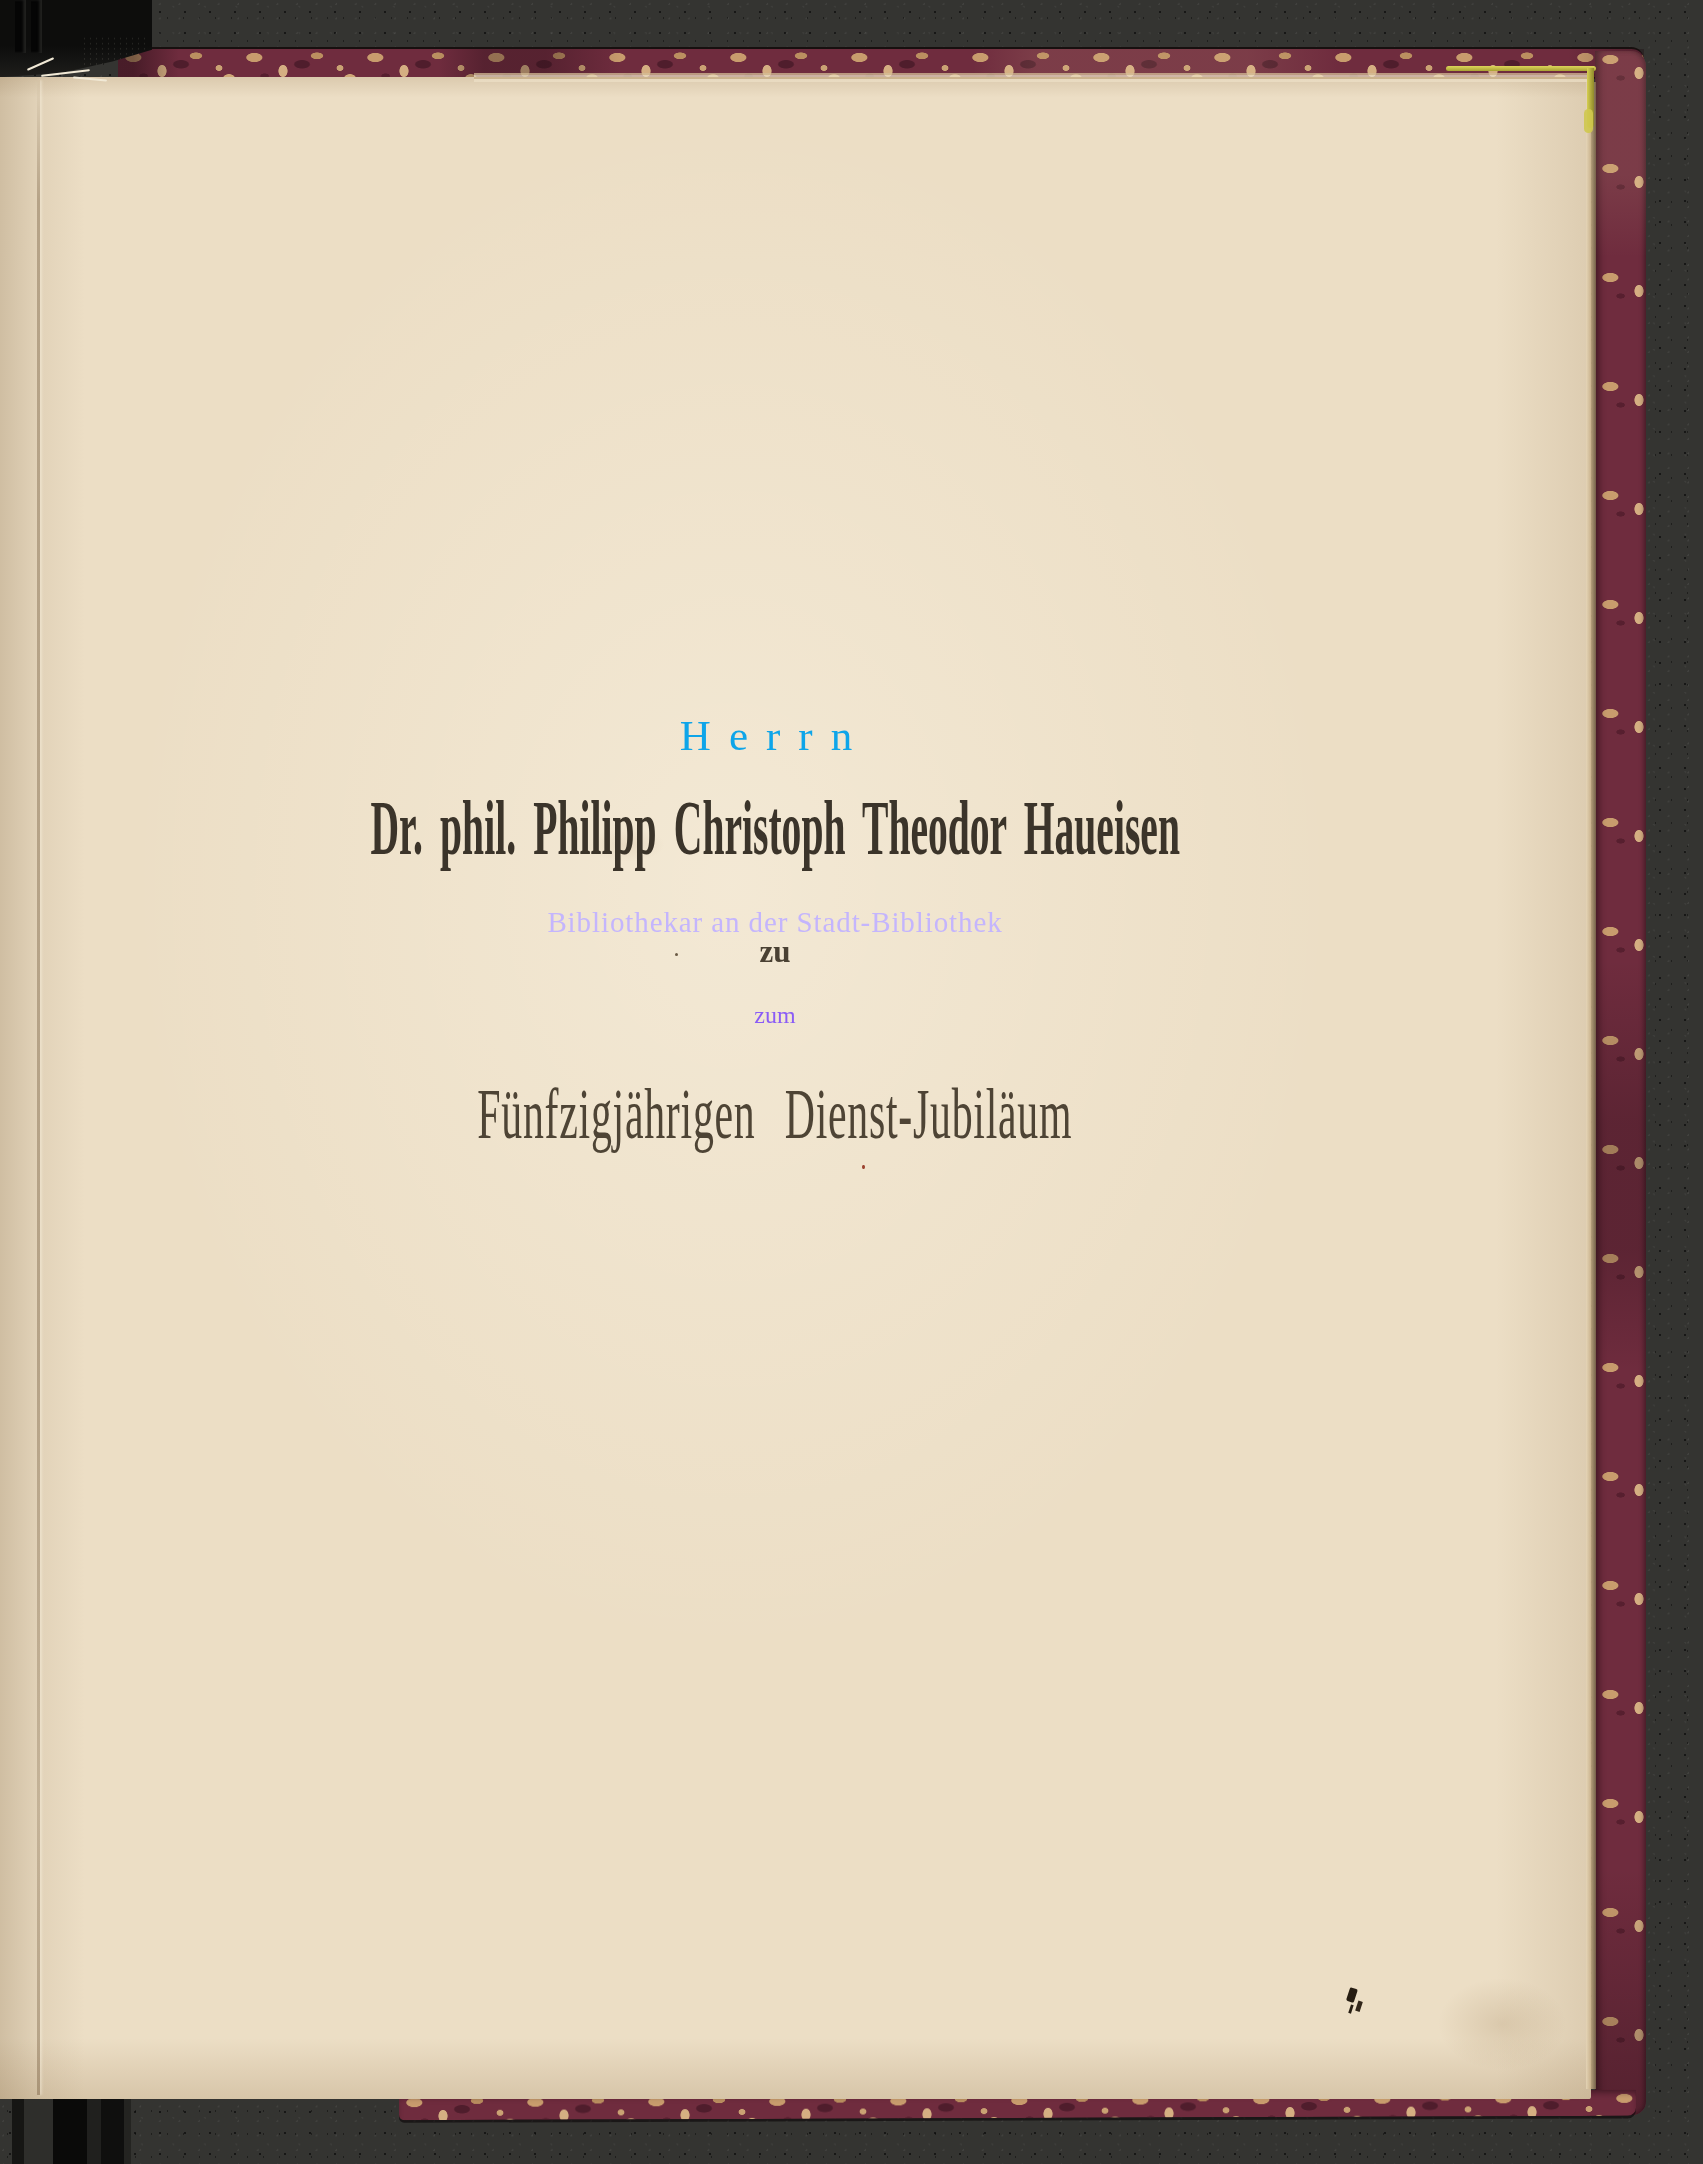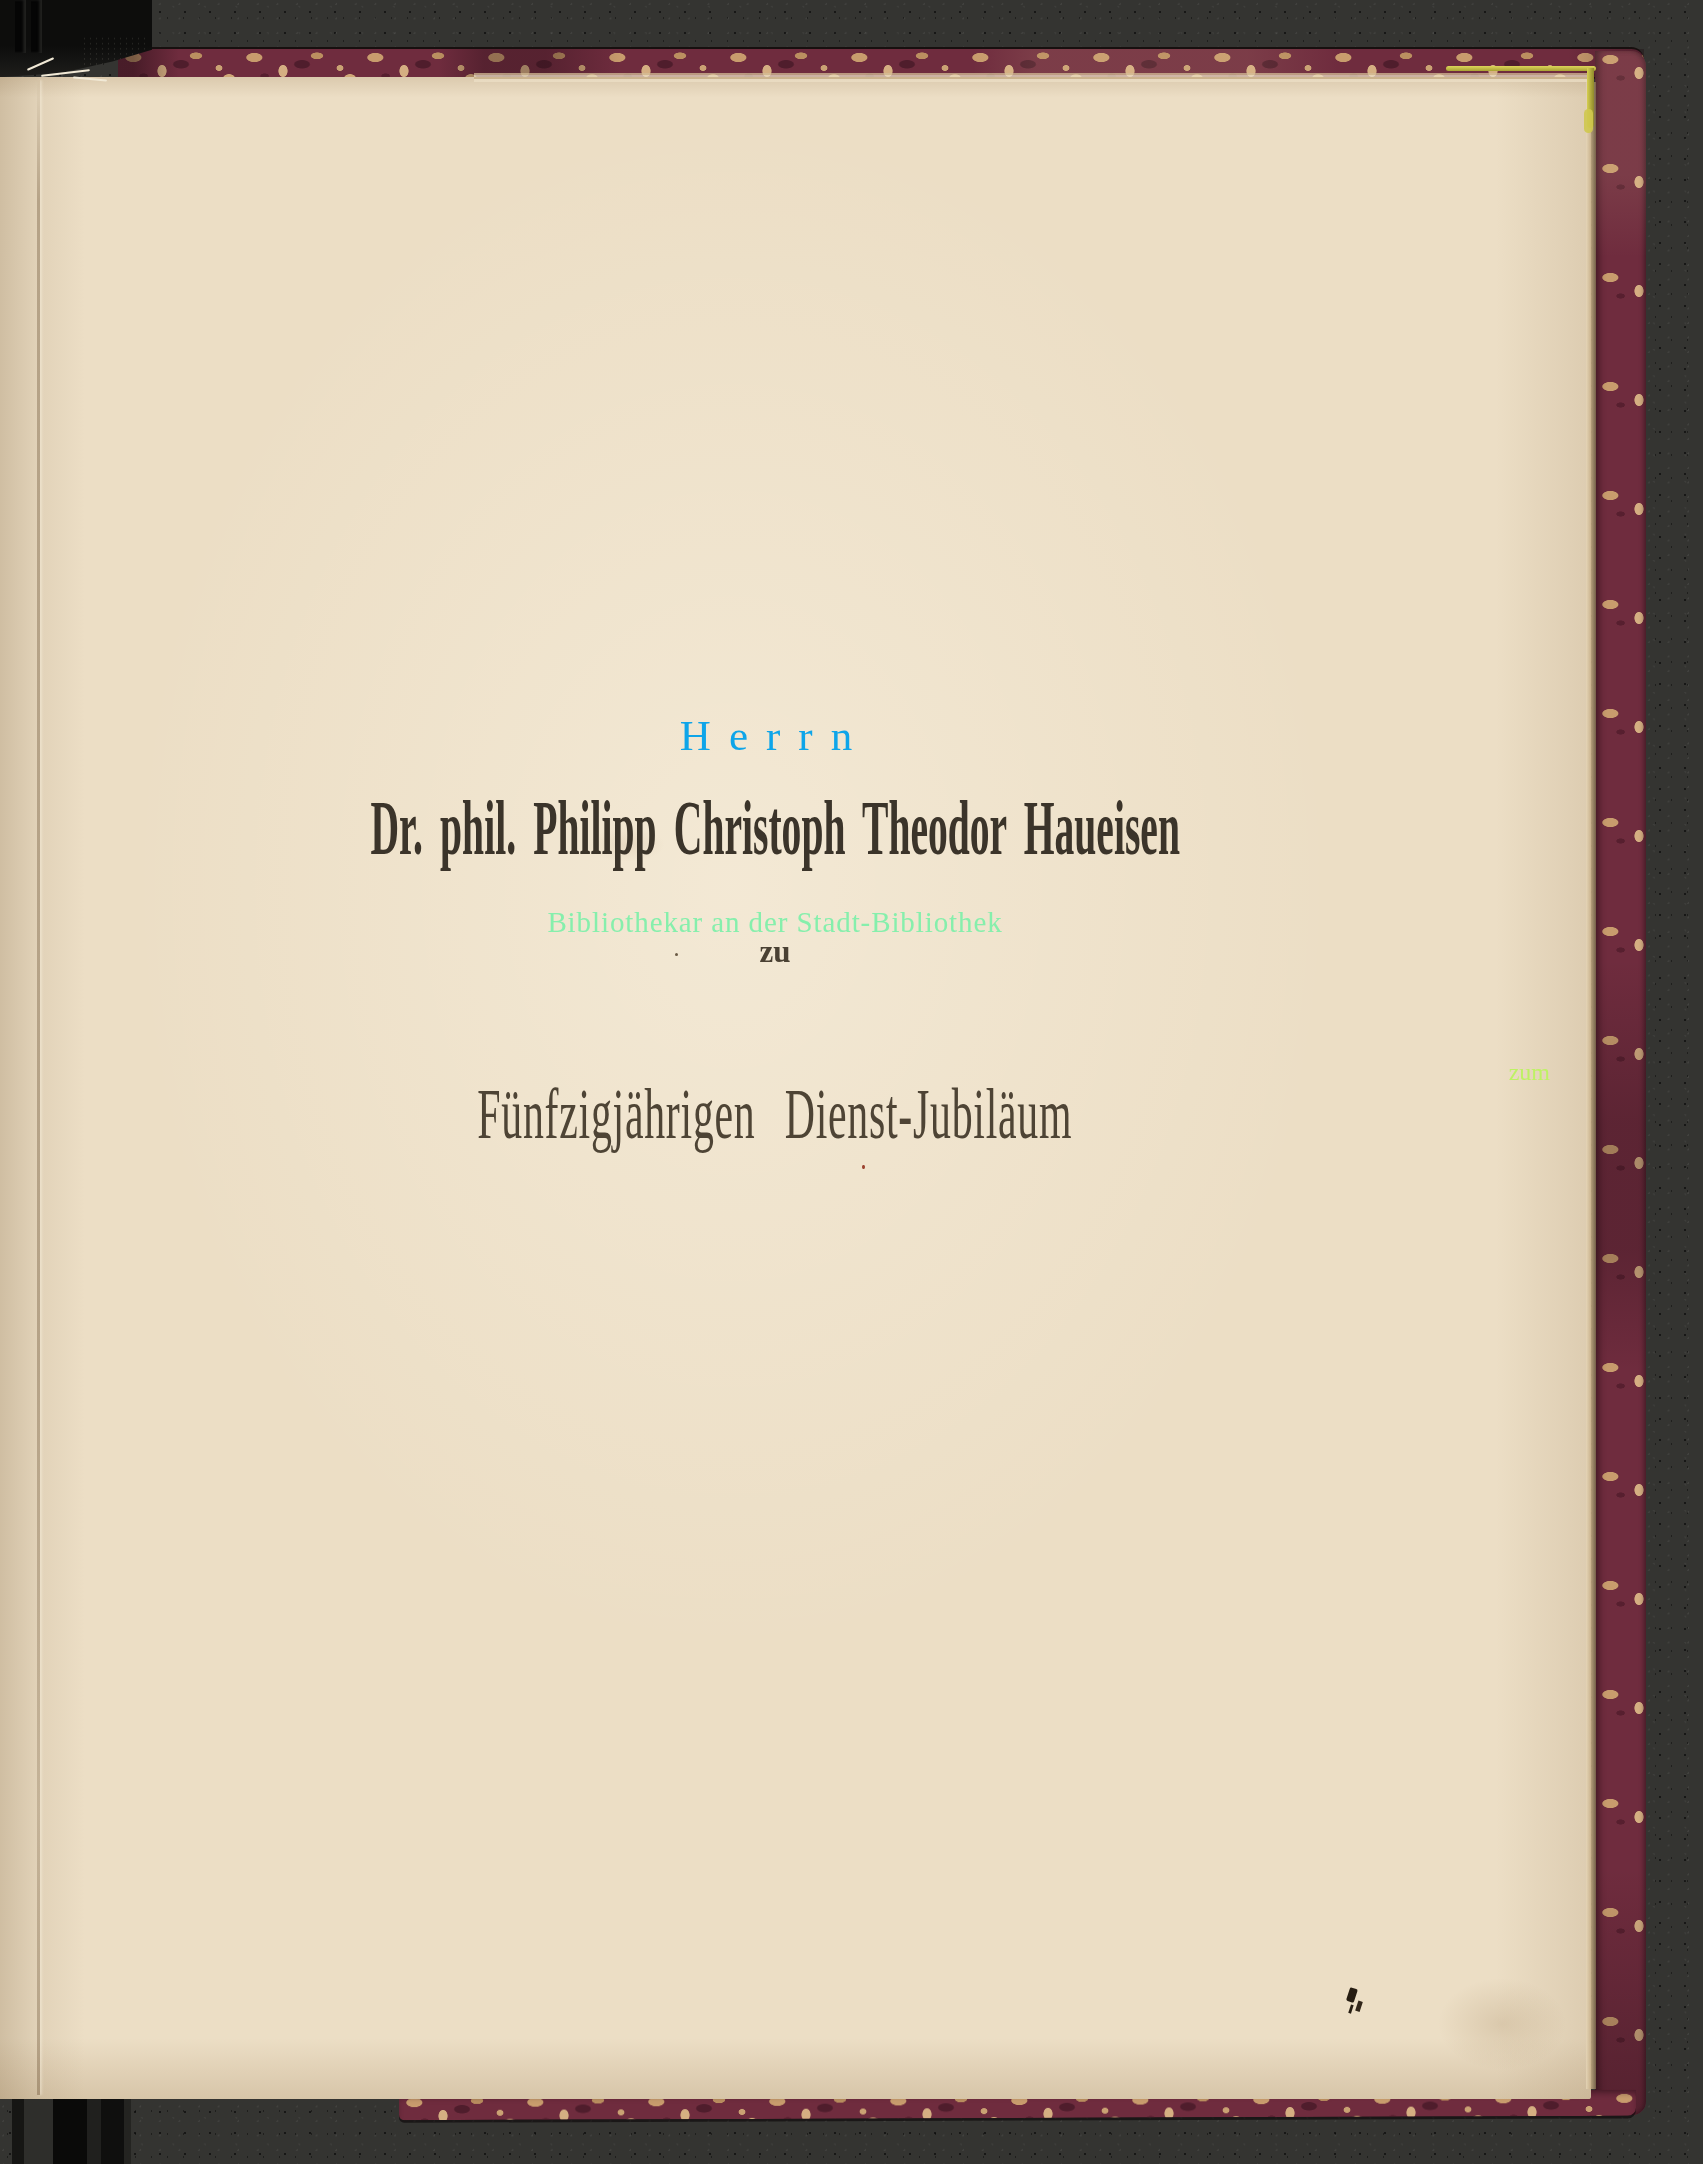--- a/index.html
+++ b/index.html
@@ -100,24 +100,24 @@
   
   .text-block{position:absolute;left:0;top:0;width:1550px;height:100%;z-index:7;
     text-align:center;color:#42392c;}
   .line{position:absolute;left:0;width:100%;line-height:1;white-space:nowrap;}
   .cond{display:inline-block;transform-origin:50% 0;white-space:nowrap;}
 
   .salutation{top:714px;font-size:43px;letter-spacing:18px;color:#0ea5e9;}
   .recipient{top:789px;}
   .recipient .cond{font-size:55px;font-weight:bold;word-spacing:10.2px;letter-spacing:0px;
     transform:scale(.72,1.42);color:#3b342a;}
-  .role{top:908px;font-size:29px;letter-spacing:0.9px;color:#86efac;}
+  .role{top:908px;font-size:29px;letter-spacing:0.9px;color:#c4b5fd;}
   .prep-zu{top:936px;font-size:31px;color:#4a4133;font-weight:bold;}
   .city{top:997px;font-size:30px;font-weight:bold;letter-spacing:5.1px;word-spacing:6.8px;color:#3e362b;}
-  .prep-zum{top:1060px;font-size:24px;color:#bef264;text-align:right;}
+  .prep-zum{top:1003px;font-size:24px;color:#8b5cf6;}
   .occasion{top:1079px;}
   .occasion .cond{font-size:51px;font-weight:normal;letter-spacing:0.9px;word-spacing:22px;
     transform:scale(.82,1.40);color:#4e4435;}
   .date{top:1199px;font-size:29px;letter-spacing:6.8px;color:#41382c;}
   .dedication{top:1283px;font-size:23px;letter-spacing:0.4px;color:#463d30;}
 </style>
 </head>
 <body>
 
 <div class="scene">

